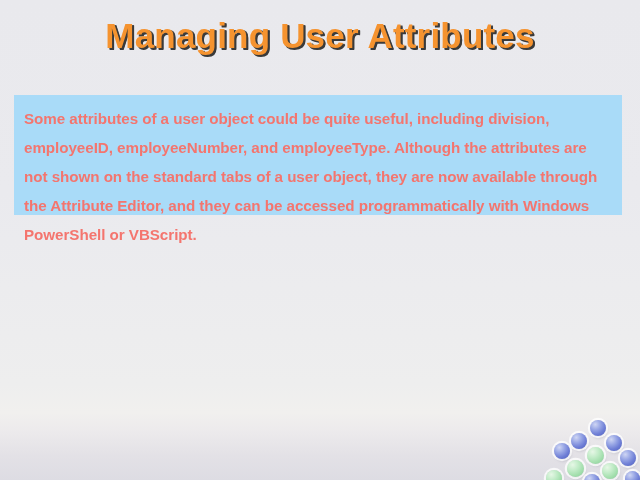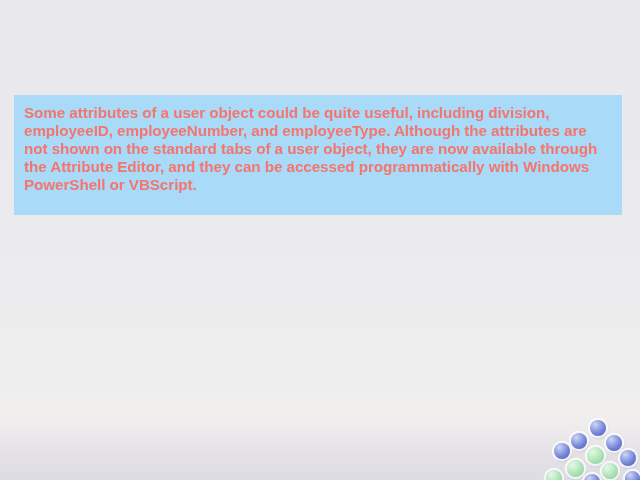--- a/index.html
+++ b/index.html
@@ -54,21 +54,21 @@
     width: 608px;
     height: 120px;
     background: #a9dbf8;
     box-sizing: border-box;
     padding: 9px 10px 0 10px;
   }
   #body-text {
     margin: 0;
     font-size: 15.2px;
     font-weight: bold;
-    line-height: 18px;
+    line-height: 29px;
     color: #f4756e;
     letter-spacing: -0.05px;
   }
 
   
   #footer {
     position: absolute;
     left: 0;
     top: 458px;
     width: 640px;
@@ -110,20 +110,21 @@
         #a4dfae 64%,
         #8ed09c 90%,
         #86cb95 100%);
   }
 </style>
 </head>
 <body>
 
 <div id="slide">
 
+  <div id="title">Managing User Attributes</div>
 
   <div id="body-box">
     <p id="body-text">Some attributes of a user object could be quite useful, including division, employeeID, employeeNumber, and employeeType. Although the attributes are not shown on the standard tabs of a user object, they are now available through the Attribute Editor, and they can be accessed programmatically with Windows PowerShell or VBScript.</p>
   </div>
 
 
   <div id="spheres">
       <div class="sphere blue" style="left: 50px; top: 5px; width: 16px; height: 16px;"></div>
       <div class="sphere blue" style="left: 31px; top: 18px; width: 16px; height: 16px;"></div>
       <div class="sphere blue" style="left: 66px; top: 20px; width: 16px; height: 16px;"></div>

